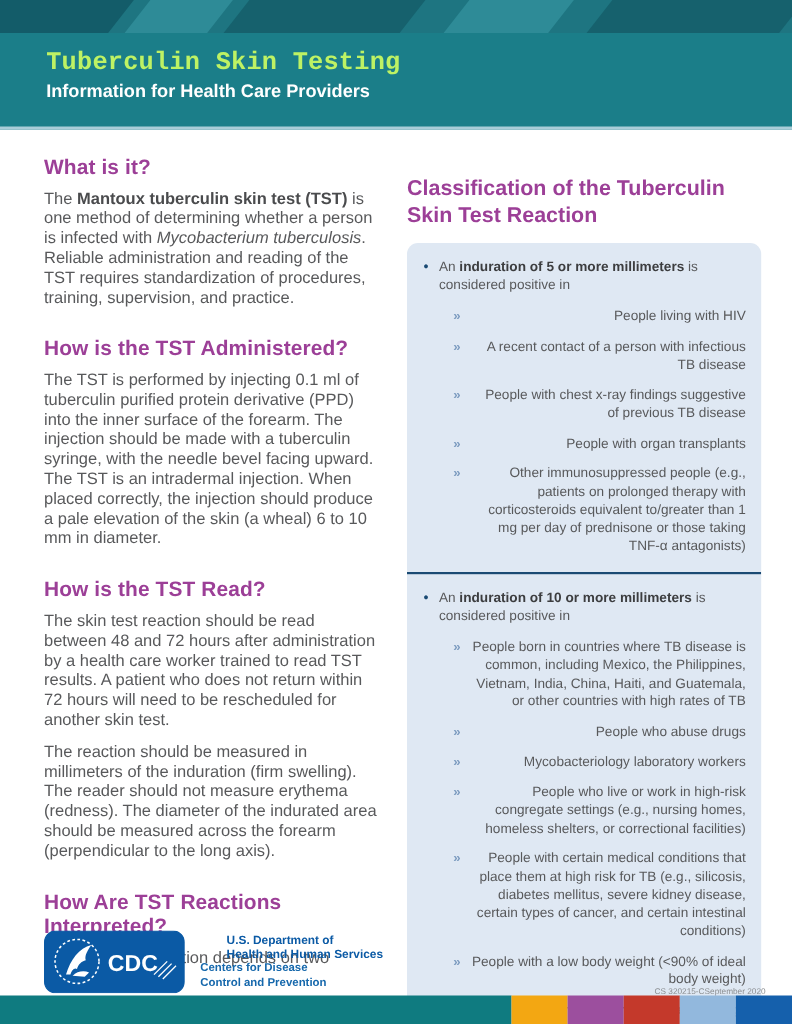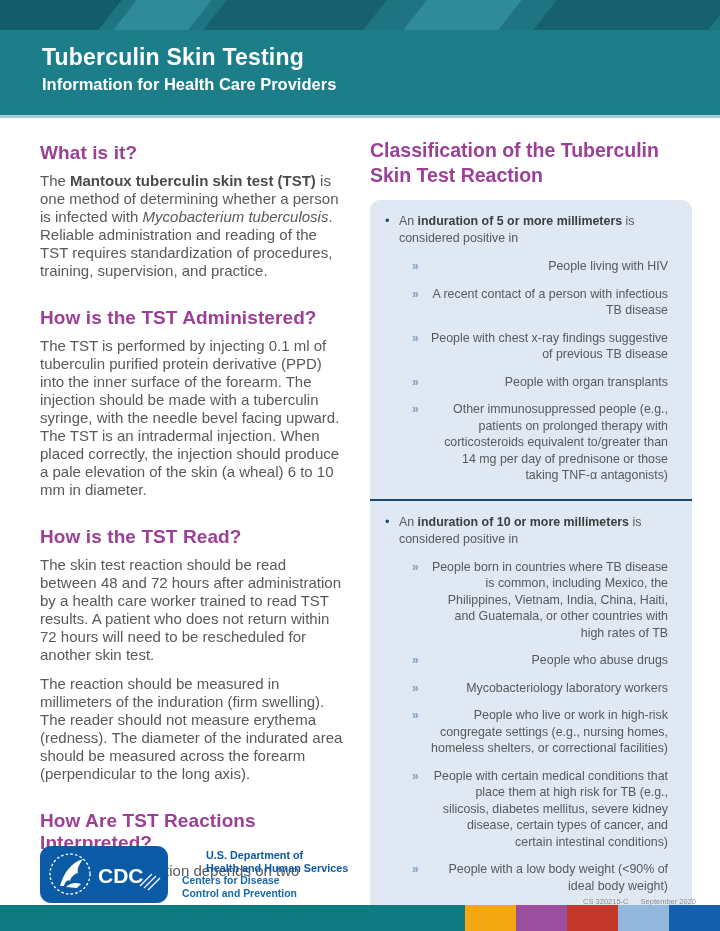--- a/index.html
+++ b/index.html
@@ -15,21 +15,21 @@
   .ray.r1{left:-20px;width:130px;background:#135c69;}
   .ray.r2{left:125px;width:75px;background:#2e8b97;}
   .ray.r3{left:215px;width:160px;background:#16616d;}
   .ray.r4{left:415px;width:95px;background:#2e8b97;}
   .ray.r5{left:545px;width:175px;background:#16616d;}
   .header-main{
     height:88px;background:#1b7e89;border-bottom:3px solid #a9cdd8;
     padding:14px 0 0 42px;box-sizing:border-box;
   }
   .header-main h1{
-    margin:0;color:#ffffff;font-size:23px;font-weight:bold;letter-spacing:.2px;
+    margin:0;color:#bef264;font-size:23px;font-weight:bold;letter-spacing:.2px;font-family:Liberation Mono, monospace;
   }
   .header-sub{
     margin-top:4px;color:#ffffff;font-size:16.5px;font-weight:bold;
   }
   
   .content{display:flex;padding:0 28px 0 40px;}
   .col-left{width:318px;flex:none;padding-right:14px;box-sizing:border-box;}
   .col-right{flex:1;padding-left:12px;}
   h2.sec{
     color:#9c3f97;font-size:19px;font-weight:bold;margin:27px 0 8px 0;letter-spacing:.1px;
@@ -43,26 +43,26 @@
   .lbullets .lb{
     position:relative;padding-left:17px;margin-bottom:11px;
     font-size:12px;line-height:18px;
   }
   .lbullets .lb::before{
     content:"\2022";position:absolute;left:2px;top:-1px;color:#1f6e8c;font-size:14px;
   }
   
   h2.right-heading{
     color:#9c3f97;font-size:19.5px;font-weight:bold;line-height:25px;
-    margin:20px 0 12px 0;max-width:320px;
+    margin:41px 0 12px 0;max-width:320px;
   }
   .class-box{
     background:#dfe8f3;border-radius:10px;overflow:hidden;
   }
-  .cgroup{padding:13px 24px 15px 14px;}
+  .cgroup{padding:13px 14px 15px 14px;}
   .cgroup + .cgroup{border-top:2px solid #1a4a73;}
   .main-bullet{
     position:relative;padding-left:15px;font-size:12.4px;line-height:17px;color:#58595b;
   }
   .main-bullet::before{
     content:"\2022";position:absolute;left:1px;top:-1px;color:#1a4a73;font-size:13px;
   }
   .main-bullet strong{color:#3c3d3f;}
   .sub-item{
     position:relative;margin:11px 0 0 28px;padding-left:17px;
@@ -73,21 +73,21 @@
   }
   .sub-item .chev::before{content:"\00BB";}
   
   .footer-logo-wrap{position:absolute;left:40px;top:846px;display:flex;align-items:flex-start;}
   .hhs-logo{width:128px;height:57px;flex:none;}
   .agency-text{margin-left:14px;padding-top:3px;color:#0b5aa5;}
   .agency-text .l1{font-size:10.8px;font-weight:bold;line-height:13px;padding-left:24px;}
   .agency-text .l2{font-size:10.4px;font-weight:bold;line-height:12.5px;color:#1668ac;}
   .doc-id{
     position:absolute;top:897px;right:24px;font-size:7.5px;color:#8a8d90;
-    display:flex;gap:12px;
+    display:flex;gap:0;
   }
   .bottom-bar{position:absolute;left:0;bottom:0;width:720px;height:26px;display:flex;}
   .bottom-bar .seg{height:100%;}
   .seg.teal{width:465px;background:#0f7b80;}
   .seg.orange{width:51px;background:#f3a712;}
   .seg.purple{width:51px;background:#9c4f9e;}
   .seg.red{width:51px;background:#c4392b;}
   .seg.lblue{width:51px;background:#92b8dd;}
   .seg.dblue{width:51px;background:#1560ac;}
 </style>
@@ -136,21 +136,21 @@
       <h2 class="right-heading">Classification of the Tuberculin Skin Test Reaction</h2>
 
       <div class="class-box">
 
         <div class="cgroup">
           <div class="main-bullet"><span>An </span><strong>induration of 5 or more millimeters</strong><span> is considered positive in</span></div>
           <div class="sub-item"><span class="chev"></span><span>People living with HIV</span></div>
           <div class="sub-item"><span class="chev"></span><span>A recent contact of a person with infectious TB disease</span></div>
           <div class="sub-item"><span class="chev"></span><span>People with chest x-ray findings suggestive of previous TB disease</span></div>
           <div class="sub-item"><span class="chev"></span><span>People with organ transplants</span></div>
-          <div class="sub-item"><span class="chev"></span><span>Other immunosuppressed people (e.g., patients on prolonged therapy with corticosteroids equivalent to/greater than 14 mg per day of prednisone or those taking TNF-α antagonists)</span></div>
+          <div class="sub-item"><span class="chev"></span><span>Other immunosuppressed people (e.g., patients on prolonged therapy with corticosteroids equivalent to/greater than 1 mg per day of prednisone or those taking TNF-α antagonists)</span></div>
         </div>
 
         <div class="cgroup">
           <div class="main-bullet"><span>An </span><strong>induration of 10 or more millimeters</strong><span> is considered positive in</span></div>
           <div class="sub-item"><span class="chev"></span><span>People born in countries where TB disease is common, including Mexico, the Philippines, Vietnam, India, China, Haiti, and Guatemala, or other countries with high rates of TB</span></div>
           <div class="sub-item"><span class="chev"></span><span>People who abuse drugs</span></div>
           <div class="sub-item"><span class="chev"></span><span>Mycobacteriology laboratory workers</span></div>
           <div class="sub-item"><span class="chev"></span><span>People who live or work in high-risk congregate settings (e.g., nursing homes, homeless shelters, or correctional facilities)</span></div>
           <div class="sub-item"><span class="chev"></span><span>People with certain medical conditions that place them at high risk for TB (e.g., silicosis, diabetes mellitus, severe kidney disease, certain types of cancer, and certain intestinal conditions)</span></div>
           <div class="sub-item"><span class="chev"></span><span>People with a low body weight (&lt;90% of ideal body weight)</span></div>

